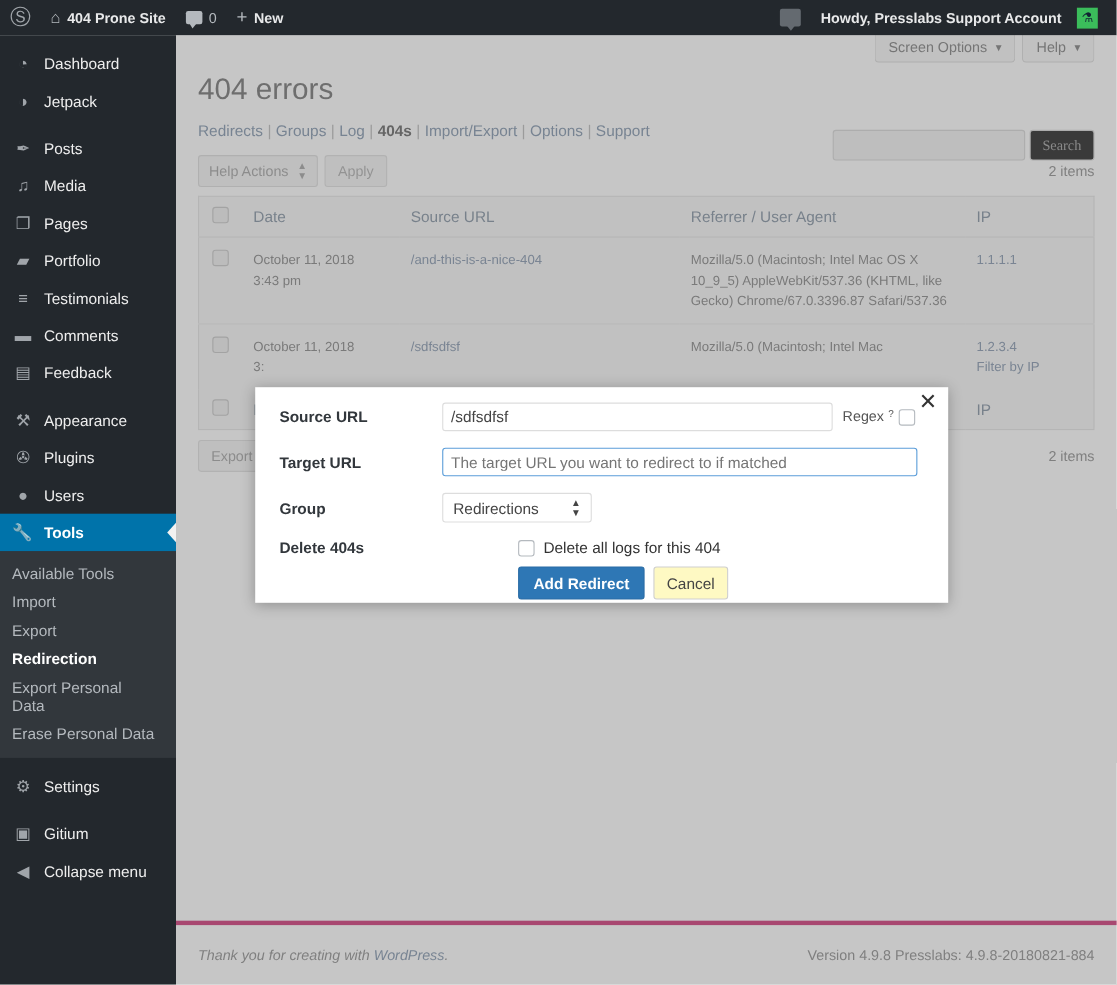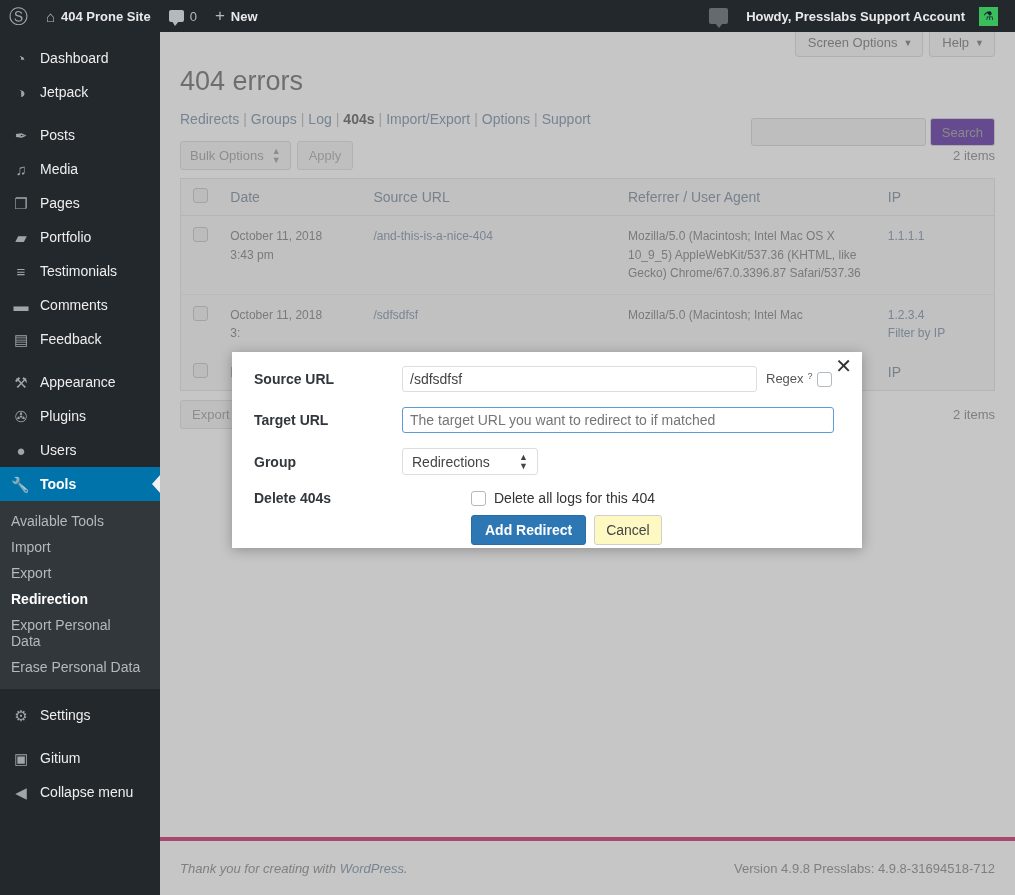--- a/index.html
+++ b/index.html
@@ -130,22 +130,22 @@
   .subsub .sep { color: #a8a8a8; padding: 0 4px; }
 
   .searchbox { position: absolute; right: 20px; top: 86px; display: flex; gap: 4px; }
   .searchbox input {
     width: 175px; height: 28px; border: 1px solid #c6c6c6;
     background: #e4e4e4; border-radius: 3px; padding: 0 7px; font-size: 13px;
     color: #777; font-family: "Liberation Sans", sans-serif;
   }
   .searchbox button {
     height: 28px; padding: 0 11px; border: 1px solid #c4c4c4;
-    background: #4c1d95; border-radius: 3px; font-size: 13px; color: #8a8a8a;
-    cursor: pointer; font-family: Liberation Sans, sans-serif;
+    background: #000000; border-radius: 3px; font-size: 13px; color: #8a8a8a;
+    cursor: pointer; font-family: Liberation Serif, serif;
   }
 
   .tablenav { display: flex; align-items: center; padding-bottom: 8px; }
   .bulk-select {
     height: 29px; border: 1px solid #ccc; background: #e6e6e6;
     border-radius: 3px; display: flex; align-items: center;
     padding: 0 9px; font-size: 13px; color: #8e8e8e; gap: 8px; cursor: pointer;
   }
   .spin { font-size: 9px; line-height: 1; display: flex; flex-direction: column; }
   .apply-btn {
@@ -408,21 +408,21 @@
       <a>Redirects</a><span class="sep">|</span><a>Groups</a><span class="sep">|</span><a>Log</a><span class="sep">|</span><a class="cur">404s</a><span class="sep">|</span><a>Import/Export</a><span class="sep">|</span><a>Options</a><span class="sep">|</span><a>Support</a>
     </div>
 
     <div class="searchbox">
       <input type="text" placeholder="" style="">
       <button>Search</button>
     </div>
 
     <div class="tablenav">
       <div class="bulk-select">
-        <span>Bulk Options</span>
+        <span>Help Actions</span>
         <span class="spin">
             <span>▲</span>
             <span>▼</span>
           </span>
       </div>
       <button class="apply-btn">Apply</button>
       <span class="items-count">2 items</span>
     </div>
 
     <table class="wp-list">
@@ -488,21 +488,21 @@
     <div class="tablenav-bot">
       <button class="export-btn">Export</button>
       <span class="items-count">2 items</span>
     </div>
 
   </div>
 </div>
 
 <div id="footer">
   <div class="left"><span>Thank you for creating with </span><a>WordPress</a><span>.</span></div>
-  <div class="right">Version 4.9.8 Presslabs: 4.9.8-31694518-712</div>
+  <div class="right">Version 4.9.8 Presslabs: 4.9.8-20180821-884</div>
 </div>
 
 <div id="dimmer"></div>
 
 <div id="modal">
   <span class="modal-close">✕</span>
 
   <div class="frow">
     <div class="flabel">Source URL</div>
     <input class="ftext w1" type="text" value="/sdfsdfsf" style="">

